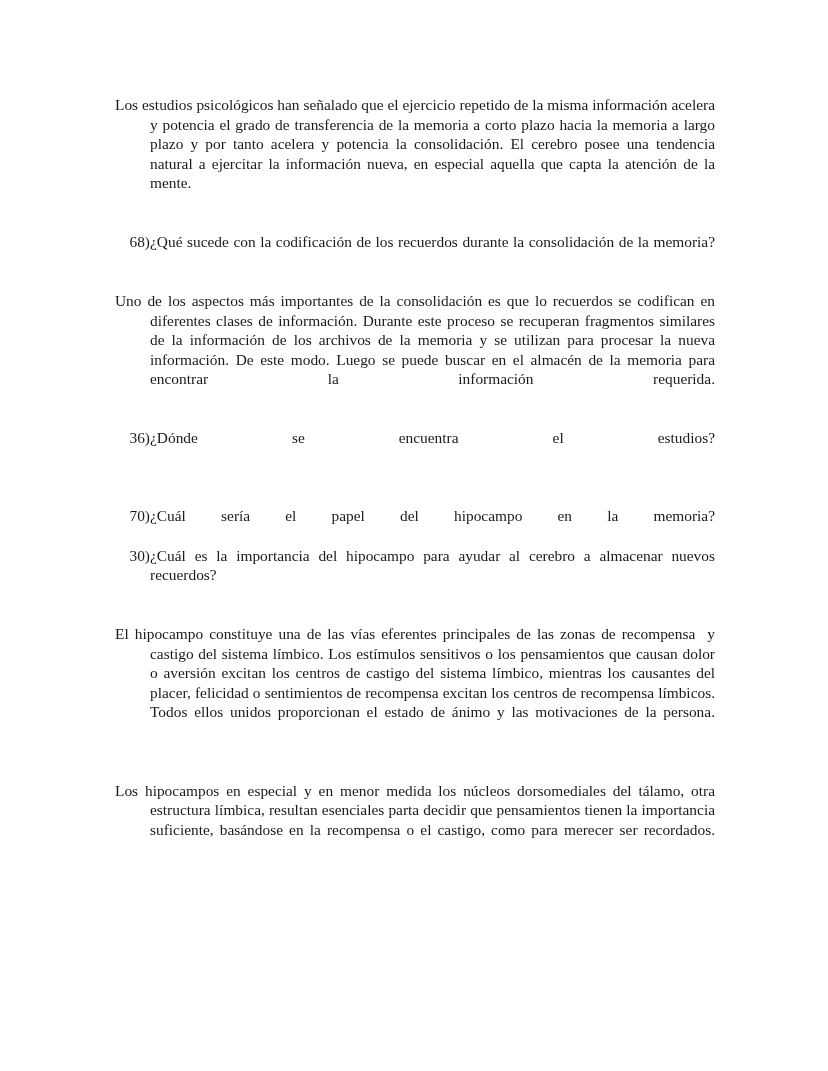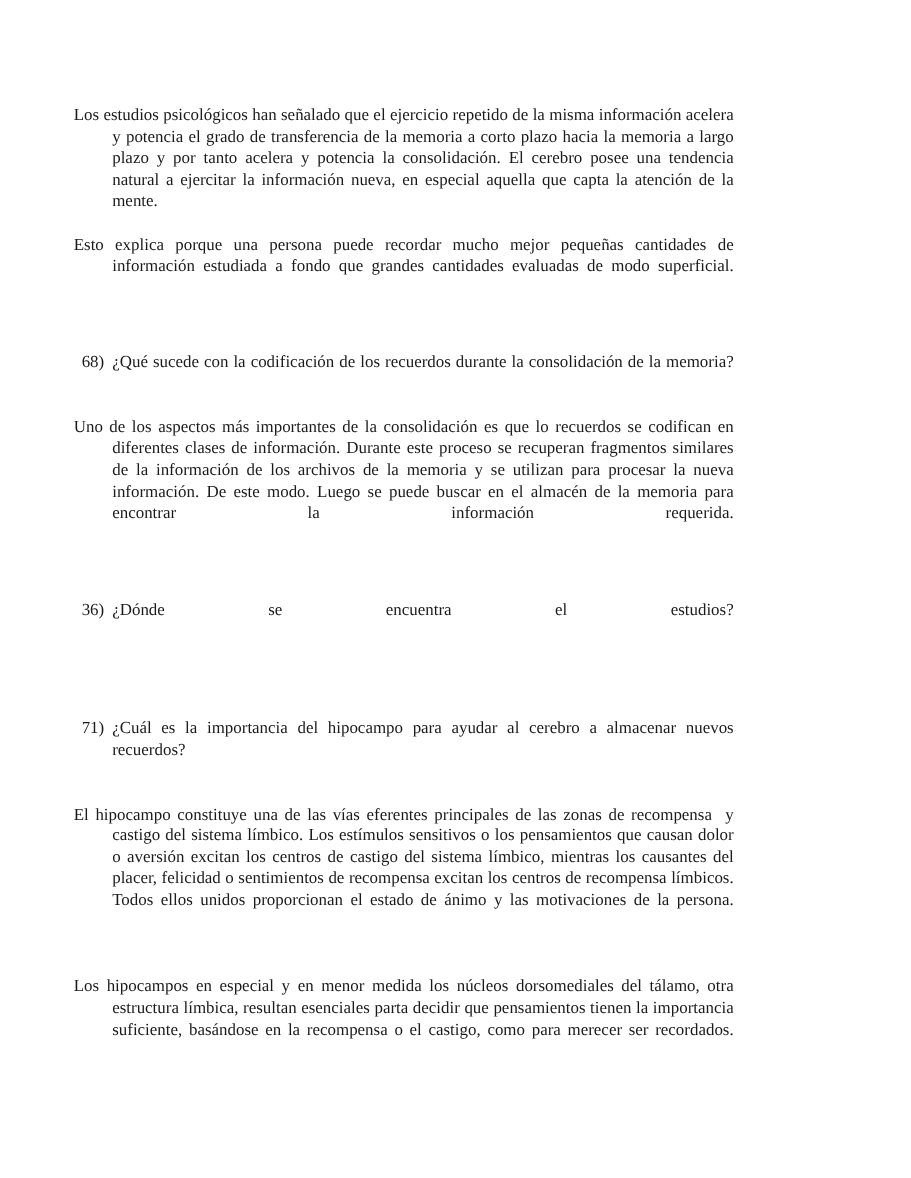--- a/index.html
+++ b/index.html
@@ -14,21 +14,21 @@
     font-family: "Liberation Serif", "DejaVu Serif", serif;
     color: #1a1a1a;
     overflow: hidden;
   }
   #page {
     position: relative;
     width: 828px;
     height: 1071px;
     background: #ffffff;
     box-sizing: border-box;
-    padding: 95px 114px 0 67px;
+    padding: 95px 114px 0 115px;
   }
   .doc-body {
     width: 600px;
   }
   
   .block {
     font-size: 15.4px;
     line-height: 19.6px;
     text-align: justify;
     text-justify: inter-word;
@@ -60,56 +60,55 @@
   }
   .qrow::after {
     content: "";
     display: inline-block;
     width: 100%;
   }
   .qnum {
     display: inline-block;
     width: 35px;
     text-indent: 0;
-    text-align: center;
-    margin-top: 29px;
+    text-align: right;
   }
   
   .gap-1 { height: 19.6px; }
   .gap-2 { height: 39.2px; }
 </style>
 </head>
 <body>
 
 <div id="page">
   <div class="doc-body">
 
     <p class="block">Los estudios psicológicos han señalado que el ejercicio repetido de la misma información acelera y potencia el grado de transferencia de la memoria a corto plazo hacia la memoria a largo plazo y por tanto acelera y potencia la consolidación. El cerebro posee una tendencia natural a ejercitar la información nueva, en especial aquella que capta la atención de la mente.</p>
 
-    <p class="block">Esto explica porque una persona puede recordar mucho mejor pequeñas cantidades de información estudiada a fondo que grandes cantidades evaluadas de modo superficial.</p>
 
     <div class="gap-1"></div>
 
     <p class="qrow"><span class="qnum">68)</span><span>¿Qué sucede con la codificación de los recuerdos durante la consolidación de la memoria?</span></p>
 
     <div class="gap-1"></div>
 
     <p class="block">Uno de los aspectos más importantes de la consolidación es que lo recuerdos se codifican en diferentes clases de información. Durante este proceso se recuperan fragmentos similares de la información de los archivos de la memoria y se utilizan para procesar la nueva información. De este modo. Luego se puede buscar en el almacén de la memoria para encontrar la información requerida.</p>
 
     <div class="gap-1"></div>
 
     <p class="qrow"><span class="qnum">36)</span><span>¿Dónde se encuentra el estudios?</span></p>
 
     <div class="gap-1"></div>
 
 
     <div class="gap-1"></div>
 
+    <p class="qrow"><span class="qnum">70)</span><span>¿Cuál sería el papel del hipocampo en la memoria?</span></p>
 
-    <p class="qrow"><span class="qnum">71)</span><span>¿Cuál es la importancia del hipocampo para ayudar al cerebro a almacenar nuevos recuerdos?</span></p>
+    <p class="qrow"><span class="qnum">30)</span><span>¿Cuál es la importancia del hipocampo para ayudar al cerebro a almacenar nuevos recuerdos?</span></p>
 
     <div class="gap-1"></div>
 
     <p class="block">El hipocampo constituye una de las vías eferentes principales de las zonas de recompensa  y castigo del sistema límbico. Los estímulos sensitivos o los pensamientos que causan dolor o aversión excitan los centros de castigo del sistema límbico, mientras los causantes del placer, felicidad o sentimientos de recompensa excitan los centros de recompensa límbicos. Todos ellos unidos proporcionan el estado de ánimo y las motivaciones de la persona.</p>
 
     <div class="gap-1"></div>
 
 
     <div class="gap-1"></div>
 

